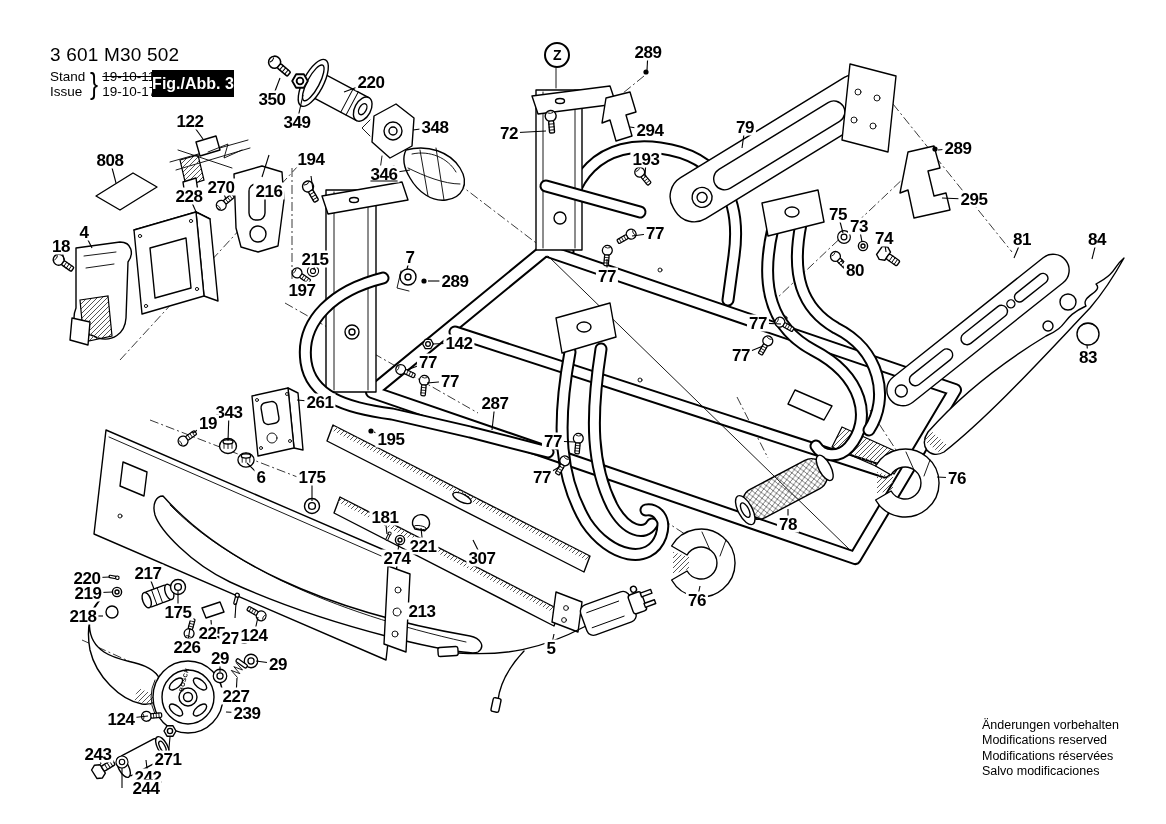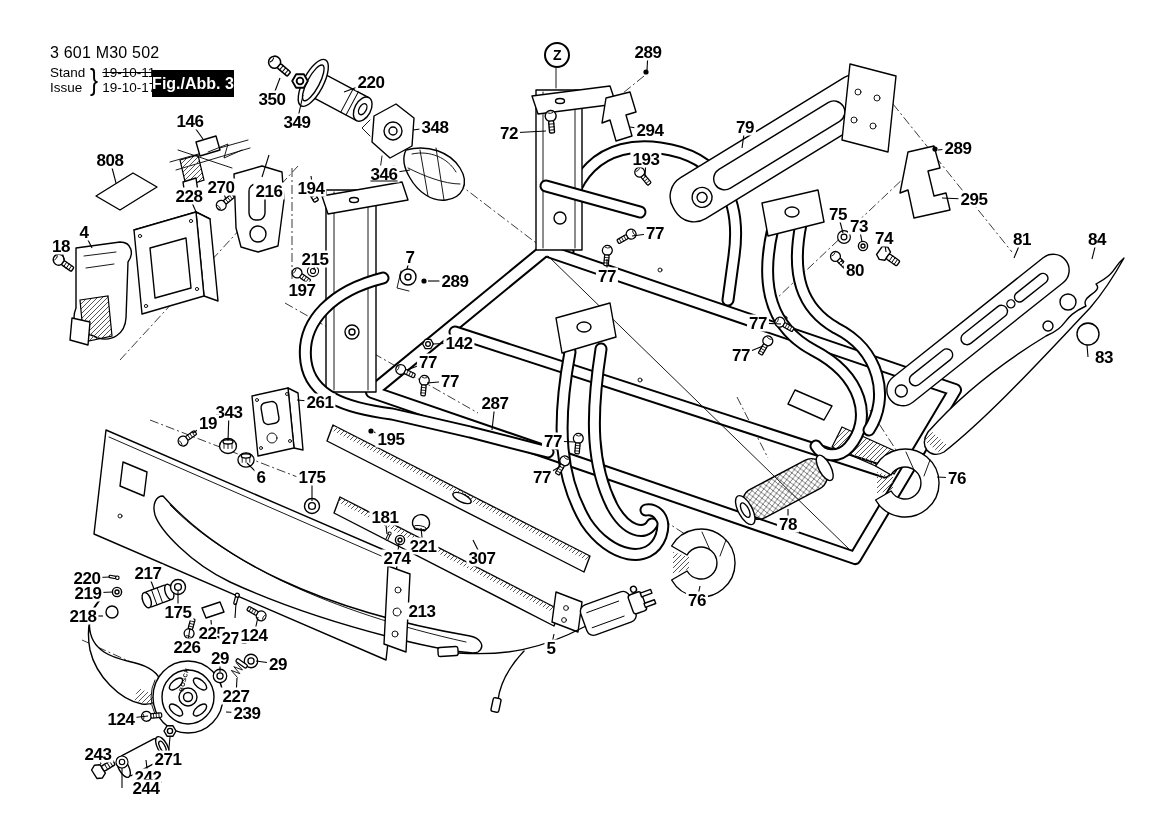--- a/index.html
+++ b/index.html
@@ -13,21 +13,21 @@
   .tubein{fill:none;stroke:#fff;stroke-width:9;stroke-linecap:round;stroke-linejoin:round}
   .tube2{fill:none;stroke:#000;stroke-width:14;stroke-linecap:round;stroke-linejoin:round}
   .tube2in{fill:none;stroke:#fff;stroke-width:10;stroke-linecap:round;stroke-linejoin:round}
   .cdash{fill:none;stroke:#3a3a3a;stroke-width:1;stroke-dasharray:9 3 2 3}
   .leader{stroke:#000;stroke-width:1.1}
   .plabel{position:absolute;transform:translate(-50%,-50%);font-weight:bold;font-size:17px;
           line-height:1;background:#fff;padding:0 2px;letter-spacing:-.4px;white-space:nowrap;z-index:5;}
   .plabel.circled{width:22px;height:22px;border:2px solid #000;border-radius:50%;
           display:flex;align-items:center;justify-content:center;font-size:14px;padding:0;}
   #titleblock{position:absolute;left:50px;top:44px;z-index:6;}
-  #partnumber{font-size:16px;letter-spacing:.2px;}
+  #partnumber{font-size:19px;letter-spacing:.2px;}
   .standrow{display:flex;align-items:center;margin-top:1px;}
   .sicol{font-size:13.5px;line-height:1.12;}
   .brace{font-size:30px;font-weight:400;margin:0 3px 0 4px;transform:scaleX(.8);}
   .datecol{font-size:13.5px;line-height:1.12;}
   .struck{text-decoration:line-through;}
   #figbox{position:absolute;left:152px;top:70px;width:82px;height:27px;background:#000;color:#fff;
           display:flex;align-items:center;justify-content:center;font-weight:bold;font-size:16px;z-index:6;}
   #footer{position:absolute;left:982px;top:718px;font-size:12.5px;line-height:1.22;z-index:6;}
 </style>
 </head>
@@ -493,52 +493,58 @@
     <div class="datecol">
       <div class="struck">19-10-11</div>
       <div>19-10-17</div>
     </div>
   </div>
 </div>
 <div id="figbox">
   <span>Fig./Abb. 3</span>
 </div>
 
+<div id="footer">
+  <div>Änderungen vorbehalten</div>
+  <div>Modifications reserved</div>
+  <div>Modifications réservées</div>
+  <div>Salvo modificaciones</div>
+</div>
 
 <div class="plabel" style="left: 272px; top: 99px;">350</div>
     <div class="plabel" style="left: 371px; top: 82px;">220</div>
     <div class="plabel" style="left: 297px; top: 122px;">349</div>
     <div class="plabel" style="left: 435px; top: 127px;">348</div>
     <div class="plabel" style="left: 384px; top: 174px; text-decoration: underline;">346</div>
-    <div class="plabel" style="left: 190px; top: 121px;">146</div>
+    <div class="plabel" style="left: 190px; top: 121px;">122</div>
     <div class="plabel" style="left: 110px; top: 160px;">808</div>
     <div class="plabel" style="left: 269px; top: 155px; margin-top: 36px;">216</div>
     <div class="plabel" style="left: 221px; top: 187px;">270</div>
     <div class="plabel" style="left: 189px; top: 196px;">228</div>
-    <div class="plabel" style="left: 311px; top: 188px;">194</div>
+    <div class="plabel" style="left: 311px; top: 159px;">194</div>
     <div class="plabel" style="left: 84px; top: 232px;">4</div>
     <div class="plabel" style="left: 61px; top: 246px;">18</div>
     <div class="plabel" style="left: 315px; top: 259px;">215</div>
     <div class="plabel" style="left: 302px; top: 290px;">197</div>
     <div class="plabel" style="left: 410px; top: 257px;">7</div>
     <div class="plabel" style="left: 455px; top: 281px;">289</div>
     <div class="plabel" style="left: 509px; top: 133px;">72</div>
     <div class="plabel" style="left: 648px; top: 52px;">289</div>
     <div class="plabel" style="left: 650px; top: 130px;">294</div>
     <div class="plabel" style="left: 646px; top: 159px;">193</div>
     <div class="plabel" style="left: 745px; top: 127px;">79</div>
     <div class="plabel" style="left: 958px; top: 148px;">289</div>
     <div class="plabel" style="left: 974px; top: 199px;">295</div>
     <div class="plabel" style="left: 838px; top: 214px;">75</div>
     <div class="plabel" style="left: 859px; top: 226px;">73</div>
     <div class="plabel" style="left: 884px; top: 238px;">74</div>
     <div class="plabel" style="left: 855px; top: 270px;">80</div>
     <div class="plabel" style="left: 1022px; top: 239px;">81</div>
     <div class="plabel" style="left: 1097px; top: 239px;">84</div>
-    <div class="plabel" style="left: 1088px; top: 357px; margin-left: 16px;">83</div>
+    <div class="plabel" style="left: 1088px; top: 357px;">83</div>
     <div class="plabel" style="left: 655px; top: 233px;">77</div>
     <div class="plabel" style="left: 607px; top: 276px;">77</div>
     <div class="plabel" style="left: 758px; top: 323px;">77</div>
     <div class="plabel" style="left: 741px; top: 355px;">77</div>
     <div class="plabel" style="left: 459px; top: 343px;">142</div>
     <div class="plabel" style="left: 428px; top: 362px;">77</div>
     <div class="plabel" style="left: 450px; top: 381px;">77</div>
     <div class="plabel" style="left: 320px; top: 402px;">261</div>
     <div class="plabel" style="left: 229px; top: 412px;">343</div>
     <div class="plabel" style="left: 208px; top: 423px;">19</div>

